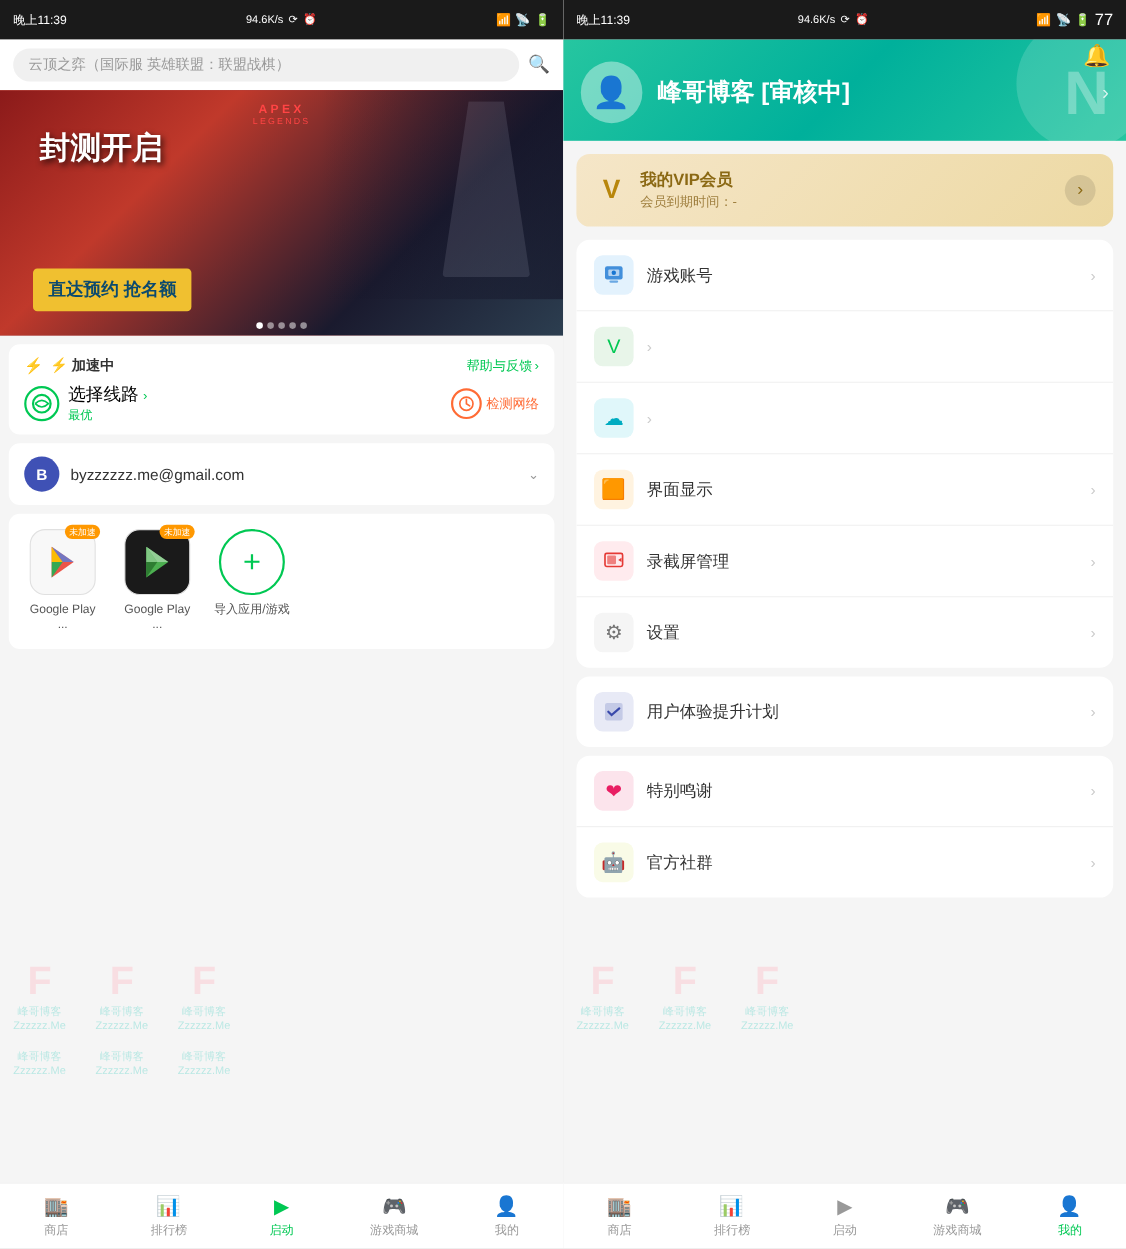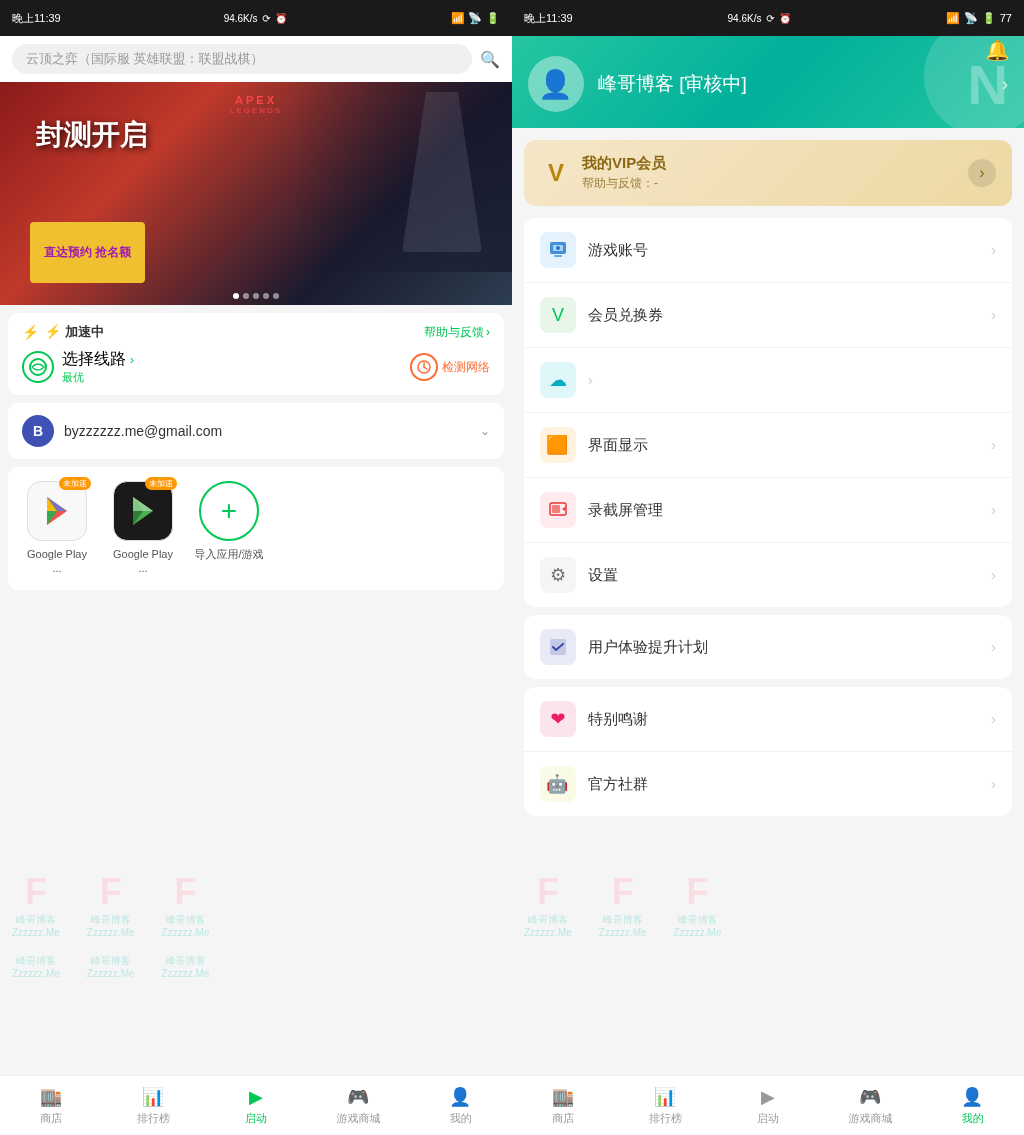--- a/index.html
+++ b/index.html
@@ -74,24 +74,24 @@
       height: 223px;
       background: linear-gradient(135deg, #c0392b 0%, #8B0000 50%, #2c3e50 100%);
       position: relative;
       overflow: hidden;
     }
     .banner-btn {
       position: absolute;
       bottom: 22px;
       left: 30px;
       background: #f0c030;
-      color: #a21caf;
-      font-size: 12px;
+      color: #0c4a6e;
+      font-size: 16px;
       font-weight: bold;
-      padding: 22px 14px;
+      padding: 9px 14px;
       border-radius: 4px;
     }
     .banner-dots {
       position: absolute;
       bottom: 6px;
       left: 50%;
       transform: translateX(-50%);
       display: flex;
       gap: 4px;
     }
@@ -362,22 +362,22 @@
       border-radius: 50%;
       background: rgba(255,255,255,0.4);
       display: flex;
       align-items: center;
       justify-content: center;
       color: white;
       font-size: 28px;
     }
     .profile-info { flex: 1; }
     .profile-name {
-      font-size: 19px;
-      font-weight: 400;
+      font-size: 22px;
+      font-weight: 700;
       color: white;
     }
     .profile-chevron {
       color: white;
       font-size: 18px;
       opacity: 0.8;
     }
 
     
     .vip-card {
@@ -700,21 +700,21 @@
     <span>晚上11:39</span>
     <span style="font-size:10px;">
       <span>94.6K/s</span>
       <span style="margin-left:2px;">⟳</span>
       <span style="margin-left:2px;">⏰</span>
     </span>
     <div class="status-bar-right">
       <span>📶</span>
       <span>📡</span>
       <span>🔋</span>
-      <span style="font-size:11px;">77</span>
+      <span style="font-size:15px;">77</span>
     </div>
   </div>
 
   <div style="position:absolute;top:38px;right:14px;z-index:10;">
     <span style="color:white;font-size:20px;">🔔</span>
   </div>
 
   <div class="profile-header">
     <div class="profile-row">
       <div class="profile-avatar">
@@ -727,21 +727,21 @@
     </div>
   </div>
 
   <div class="vip-card">
     <div class="vip-left">
       <div class="vip-icon">
         <span class="vip-v">V</span>
       </div>
       <div class="vip-info">
         <div class="vip-title">我的VIP会员</div>
-        <div class="vip-expire">帮助与反馈：-</div>
+        <div class="vip-expire">会员到期时间：-</div>
       </div>
     </div>
     <div class="vip-arrow">›</div>
   </div>
 
   <div class="menu-section">
     <div class="menu-item">
       <div class="menu-icon-box ic-blue">
         <svg width="20" height="20" viewBox="0 0 20 20">
           <rect x="2" y="2" width="16" height="12" rx="2" fill="#1976d2" opacity="0.8"></rect>
@@ -750,21 +750,20 @@
           <rect x="6" y="15" width="8" height="2" rx="1" fill="#1976d2" opacity="0.6"></rect>
         </svg>
       </div>
       <span class="menu-label">游戏账号</span>
       <span class="menu-chevron">›</span>
     </div>
     <div class="menu-item">
       <div class="menu-icon-box ic-green">
         <span style="font-size:18px;color:#00c853;">V</span>
       </div>
-      <span class="menu-label">会员兑换券</span>
       <span class="menu-chevron">›</span>
     </div>
     <div class="menu-item">
       <div class="menu-icon-box ic-teal">
         <span style="font-size:18px;color:#00acc1;">☁</span>
       </div>
       <span class="menu-chevron">›</span>
     </div>
     <div class="menu-item">
       <div class="menu-icon-box ic-orange">

